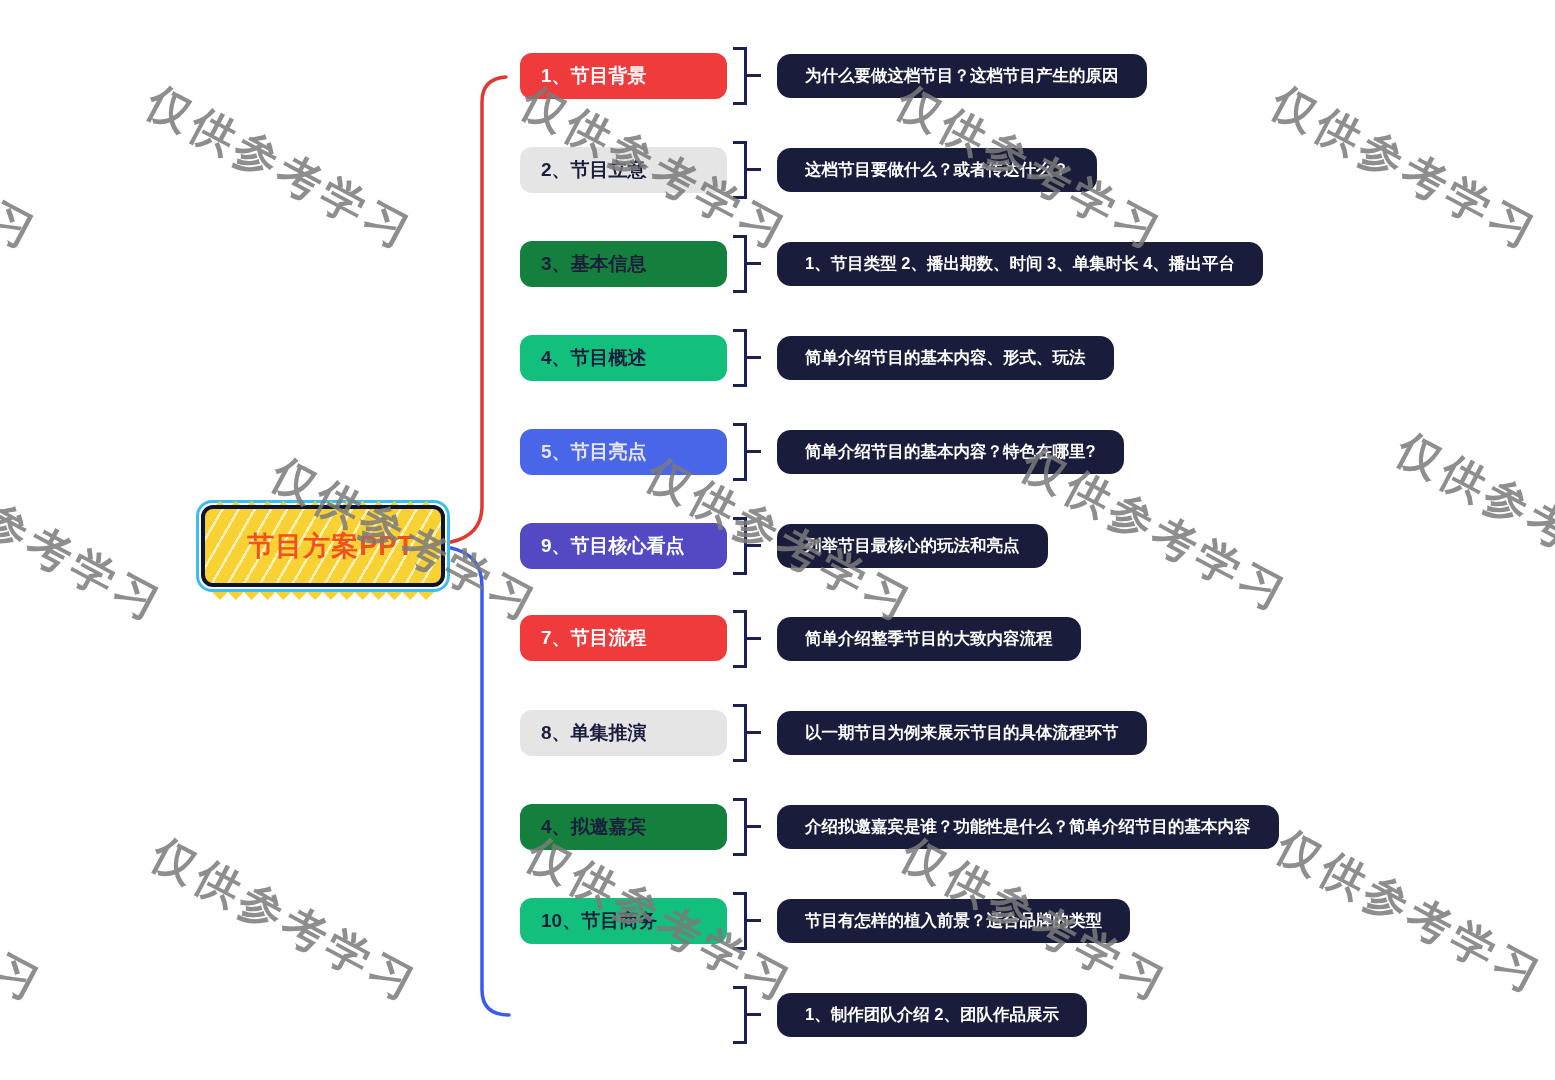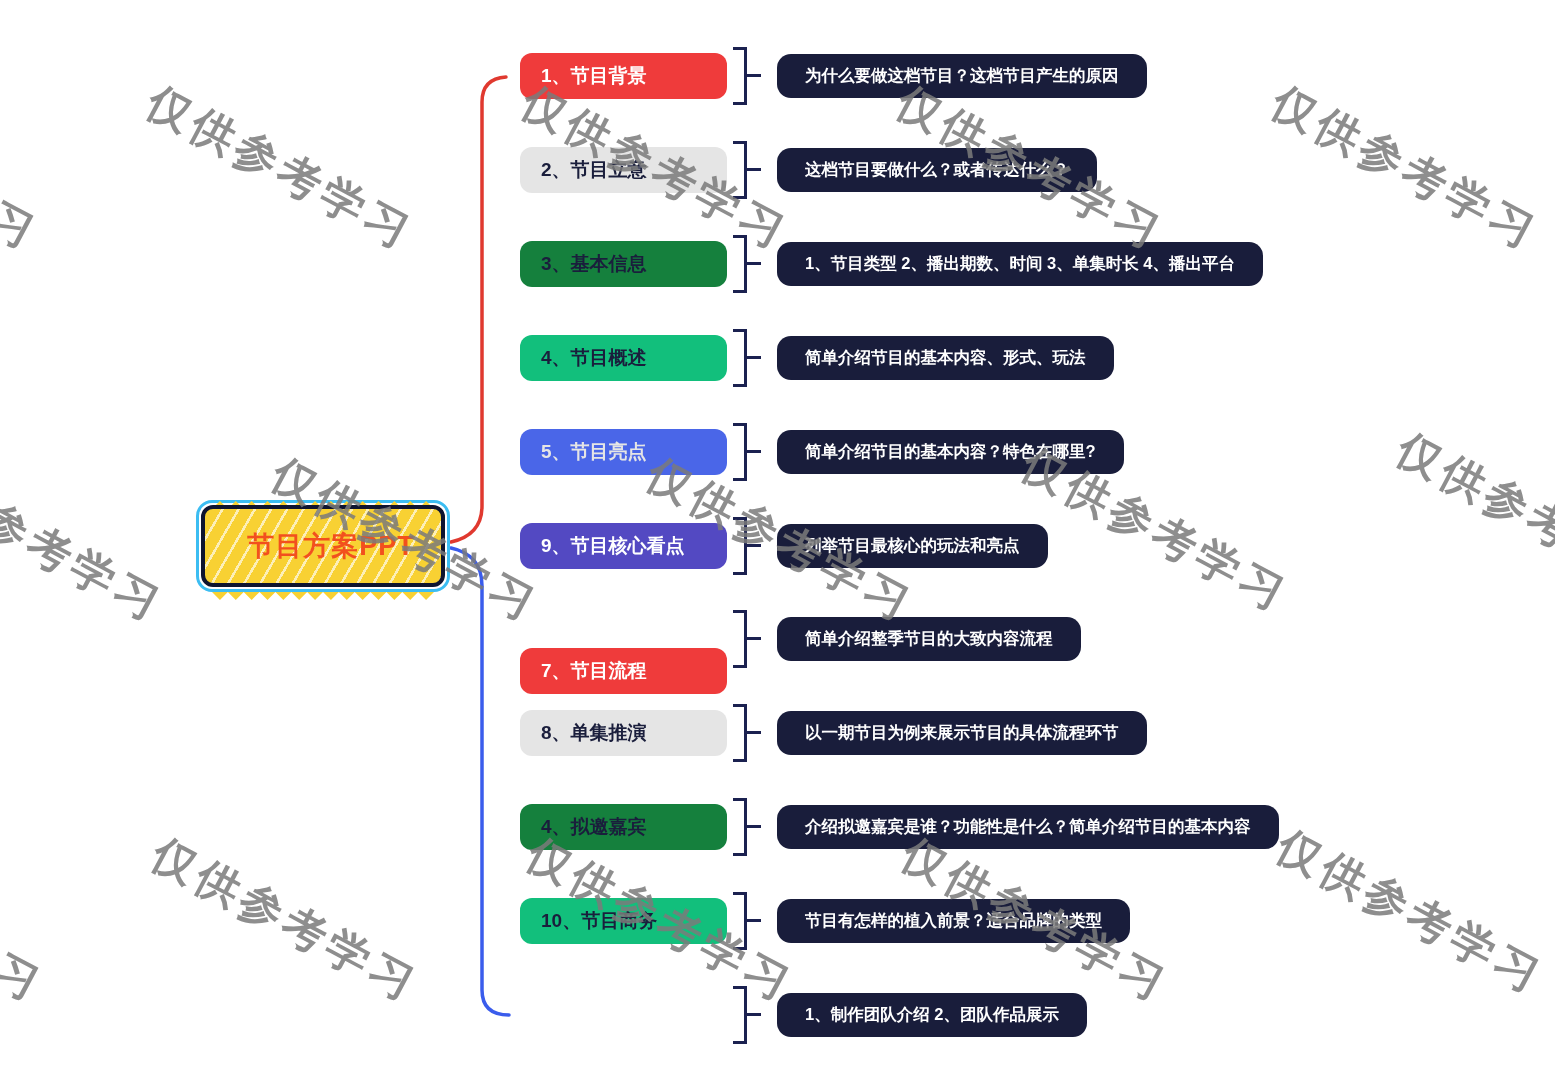--- a/index.html
+++ b/index.html
@@ -117,21 +117,21 @@
   <div class="note" style="top:336px">简单介绍节目的基本内容、形式、玩法</div>
 
   <div class="topic c-blue" style="top:429px">5、节目亮点</div>
   <div class="bracket" style="top:423px"></div>
   <div class="note" style="top:430px">简单介绍节目的基本内容？特色在哪里?</div>
 
   <div class="topic c-indigo" style="top:523px">9、节目核心看点</div>
   <div class="bracket" style="top:517px"></div>
   <div class="note" style="top:524px">列举节目最核心的玩法和亮点</div>
 
-  <div class="topic c-red" style="top:648px">7、节目流程</div>
+  <div class="topic c-red" style="top:615px">7、节目流程</div>
   <div class="bracket" style="top:610px"></div>
   <div class="note" style="top:617px">简单介绍整季节目的大致内容流程</div>
 
   <div class="topic c-orange" style="top:710px">8、单集推演</div>
   <div class="bracket" style="top:704px"></div>
   <div class="note" style="top:711px">以一期节目为例来展示节目的具体流程环节</div>
 
   <div class="topic c-yellow" style="top:804px">4、拟邀嘉宾</div>
   <div class="bracket" style="top:798px"></div>
   <div class="note" style="top:805px">介绍拟邀嘉宾是谁？功能性是什么？简单介绍节目的基本内容</div>

